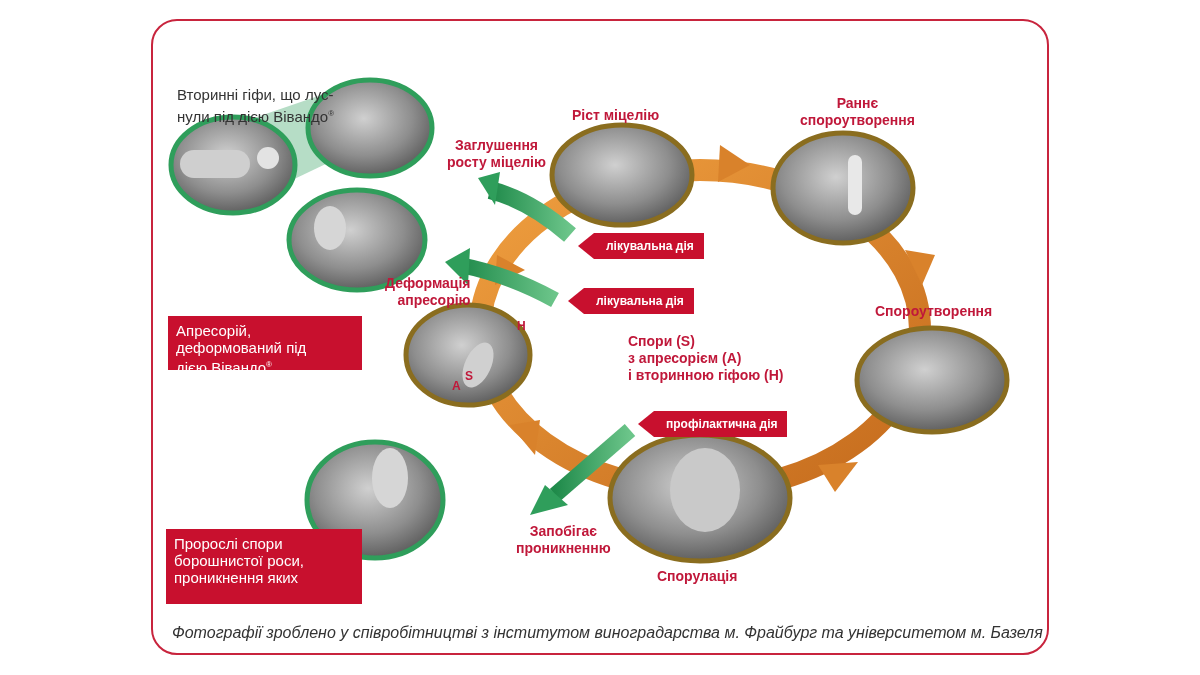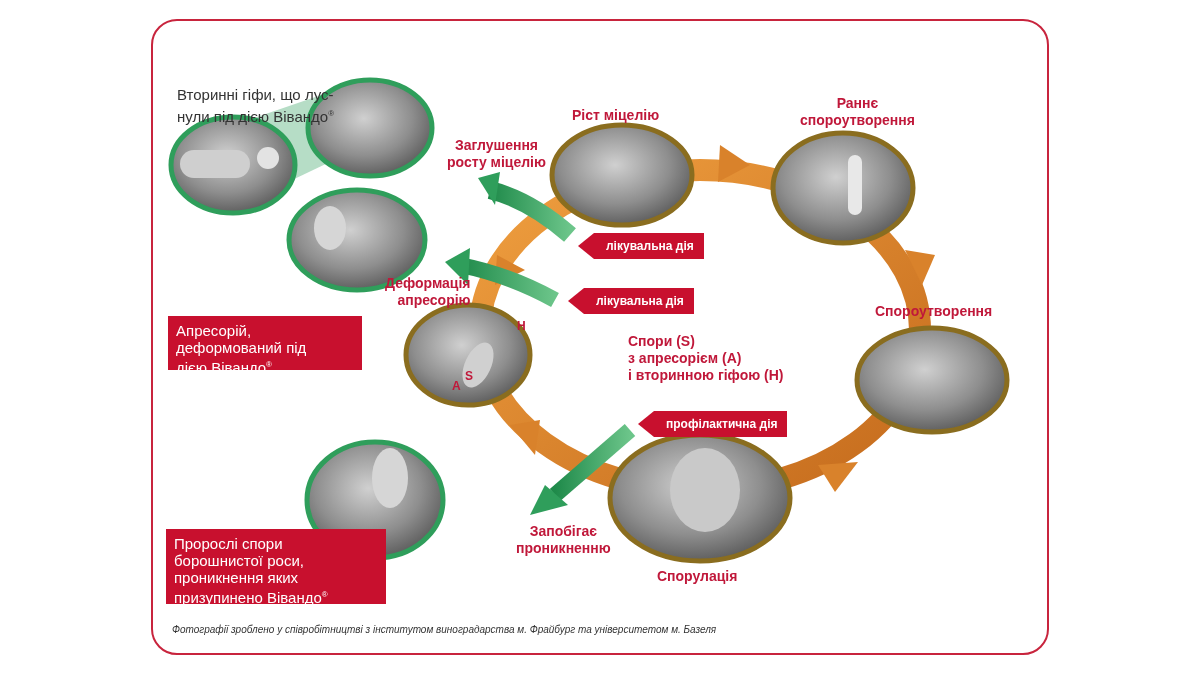--- a/index.html
+++ b/index.html
@@ -4,21 +4,21 @@
 <style>
   html, body { margin:0; padding:0; }
   body { width:1200px; height:675px; background:#ffffff; position:relative; overflow:hidden; font-family:"Liberation Sans", sans-serif; }
   .frame { position:absolute; left:151px; top:19px; width:898px; height:636px; border:2px solid #c8243d; border-radius:26px; box-sizing:border-box; }
   svg.art { position:absolute; left:0; top:0; }
   .lbl { position:absolute; color:#c0183a; font-weight:bold; font-size:14px; line-height:17px; text-align:center; white-space:nowrap; }
   .tag { position:absolute; height:26px; background:#c8102e; color:#fff; font-weight:bold; font-size:12px; line-height:26px; padding:0 10px 0 12px; white-space:nowrap; }
   .tag::before { content:""; position:absolute; left:-16px; top:0; border-top:13px solid transparent; border-bottom:13px solid transparent; border-right:16px solid #c8102e; }
   .box { position:absolute; background:#c8102e; color:#fff; font-size:15px; line-height:17px; padding:6px 8px; box-sizing:border-box; }
   .caption { position:absolute; left:177px; top:65px; font-size:15px; line-height:19px; color:#333;margin-top:20px; }
-  .footer { position:absolute; left:172px; top:624px; font-size:10px; font-style:italic; color:#333; }
+  .footer { position:absolute; left:172px; top:624px; font-size:16px; font-style:italic; color:#333; }
   sup { font-size:8px; }
 </style>
 </head>
 <body>
 
 <div class="frame"></div>
 
 <svg class="art" width="1200" height="675">
   <defs>
     <radialGradient id="sem" cx="45%" cy="40%" r="65%">
@@ -112,20 +112,19 @@
 
 <div class="tag" style="left:594px;top:233px;">лікувальна дія</div>
 <div class="tag" style="left:584px;top:288px;">лікувальна дія</div>
 <div class="tag" style="left:654px;top:411px;">профілактична дія</div>
 
 <div class="box" style="left:168px;top:316px;width:194px;height:54px;">
   <div>Апресорій,</div>
   <div>деформований під</div>
   <div><span>дією Вівандо</span><sup>®</sup></div>
 </div>
-<div class="box" style="left:166px;top:529px;width:220px;height:75px;">
+<div class="box" style="left:166px;top:529px;width:196px;height:75px;">
   <div>Пророслі спори</div>
   <div>борошнистої роси,</div>
   <div>проникнення яких</div>
-  <div><span>призупинено Вівандо</span><sup>®</sup></div>
 </div>
 
 <div class="footer">Фотографії зроблено у співробітництві з інститутом виноградарства м. Фрайбург та університетом м. Базеля</div>
 
 </body></html>

